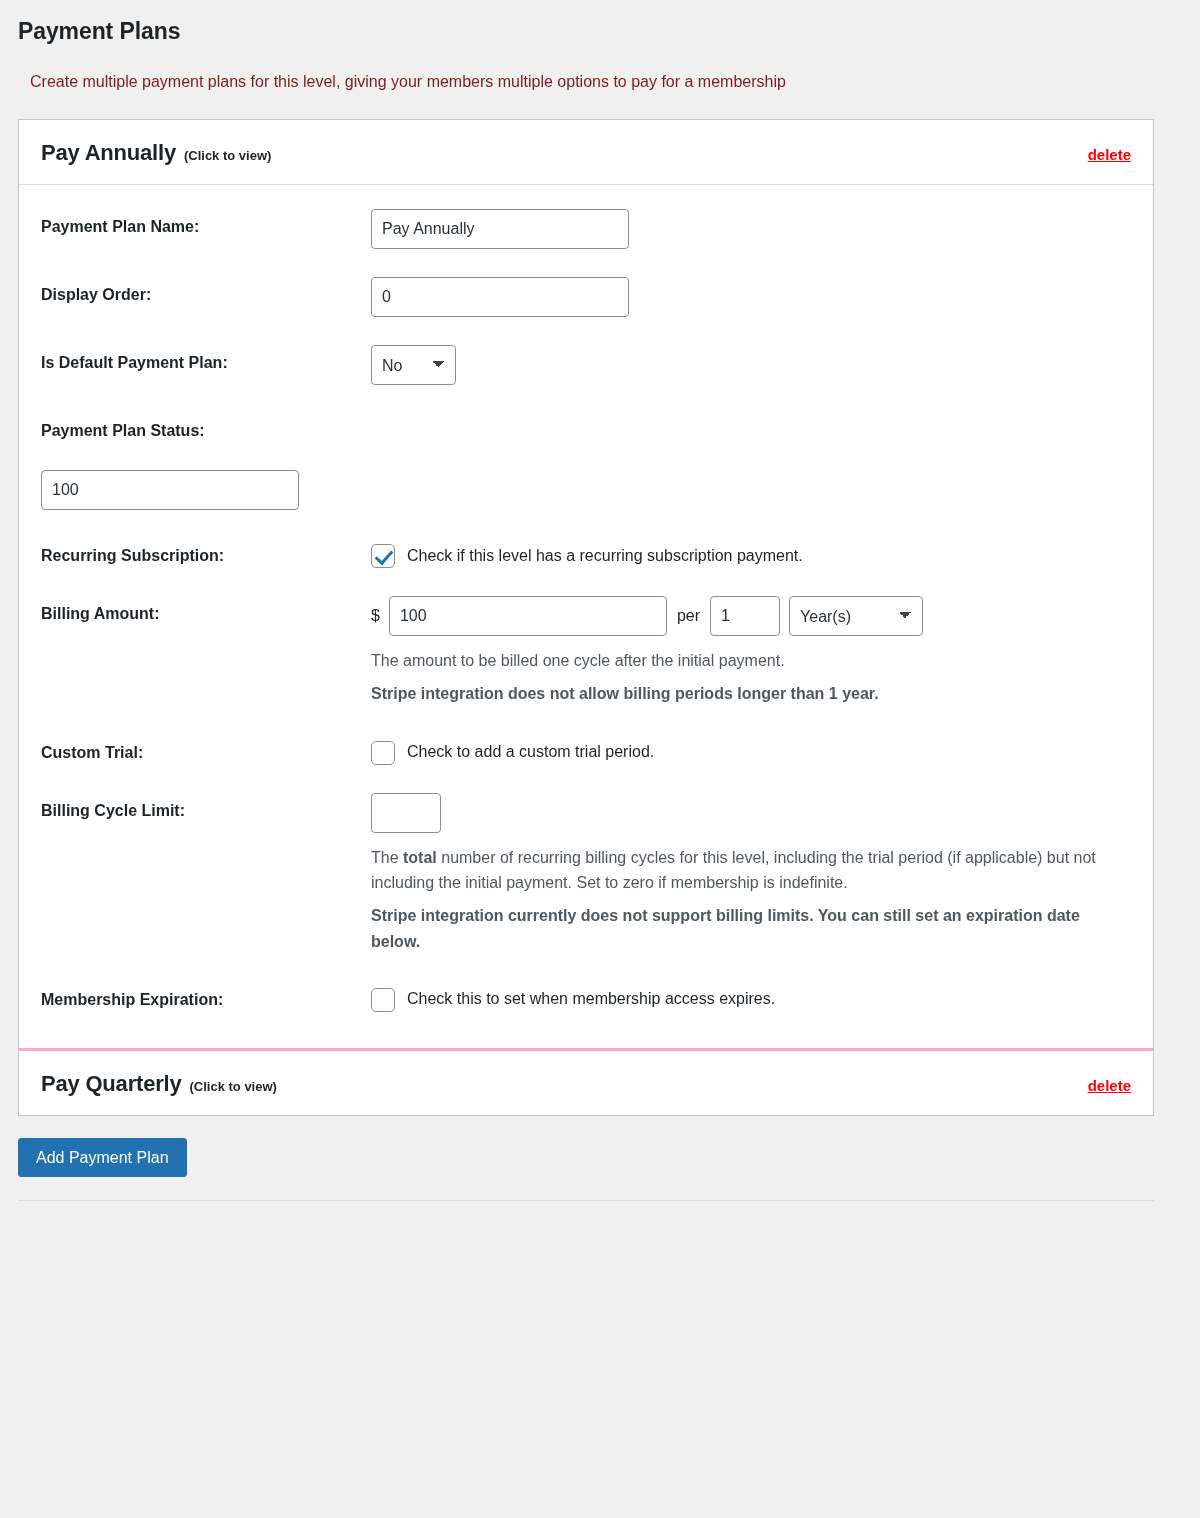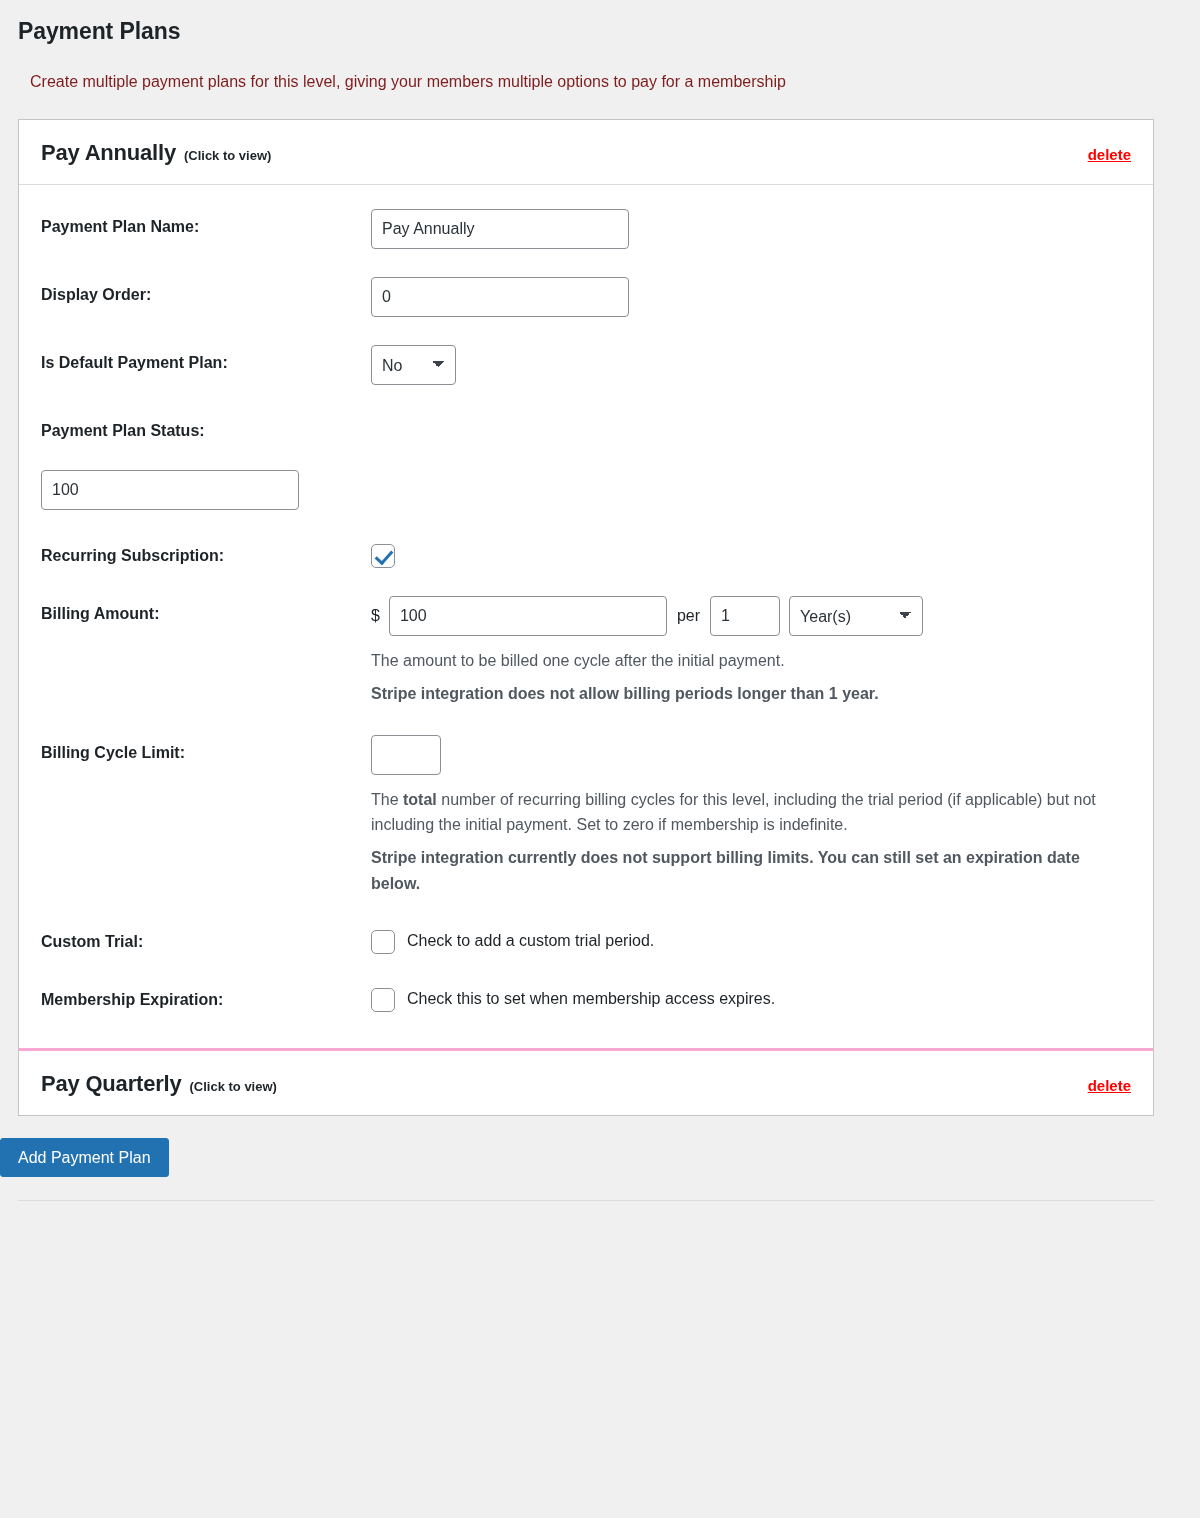--- a/index.html
+++ b/index.html
@@ -216,21 +216,21 @@
     font-weight: bold;
     color: #50575e;
     line-height: 1.58;
     margin-top: 8px;
     max-width: 790px;
   }
   .help b { color: #50575e; }
 
   
   .footer {
-    padding: 22px 18px 0 0;
+    padding: 22px 18px 0 18px;
   }
   .btn-primary {
     display: inline-block;
     font-family: "Liberation Sans", sans-serif;
     font-size: 16px;
     color: #ffffff;
     background: #2271b1;
     border: 1px solid #2271b1;
     border-radius: 3px;
     padding: 9px 17px;
@@ -297,20 +297,21 @@
           <div class="form-field">
             <input class="txt txt-wide" type="text" value="100" style="">
           </div>
         </div>
 
         <div class="form-row">
           <div class="form-label">Recurring Subscription:</div>
           <div class="form-field">
             <div class="check-line">
               <span class="cbox checked"></span>
+              <span class="check-text">Check if this level has a recurring subscription payment.</span>
             </div>
           </div>
         </div>
 
         <div class="form-row">
           <div class="form-label">Billing Amount:</div>
           <div class="form-field">
             <div class="inline-row">
               <span class="currency">$</span>
               <input class="txt txt-amount" type="text" value="100" style="">
@@ -319,37 +320,37 @@
               <select class="sel sel-period">
                 <option>Year(s)</option>
               </select>
             </div>
             <div class="help">The amount to be billed one cycle after the initial payment.</div>
             <div class="help-strong">Stripe integration does not allow billing periods longer than 1 year.</div>
           </div>
         </div>
 
         <div class="form-row">
+          <div class="form-label">Custom Trial:</div>
+          <div class="form-field">
+            <div class="check-line">
+              <span class="cbox"></span>
+              <span class="check-text">Check to add a custom trial period.</span>
+            </div>
+          </div>
+        </div>
+
+        <div class="form-row">
           <div class="form-label">Billing Cycle Limit:</div>
           <div class="form-field">
             <input class="txt txt-tiny" type="text" value="" style="">
             <div class="help">
               <span>The </span><b>total</b><span> number of recurring billing cycles for this level, including the trial period (if applicable) but not including the initial payment. Set to zero if membership is indefinite.</span>
             </div>
             <div class="help-strong">Stripe integration currently does not support billing limits. You can still set an expiration date below.</div>
-          </div>
-        </div>
-
-        <div class="form-row">
-          <div class="form-label">Custom Trial:</div>
-          <div class="form-field">
-            <div class="check-line">
-              <span class="cbox"></span>
-              <span class="check-text">Check to add a custom trial period.</span>
-            </div>
           </div>
         </div>
 
         <div class="form-row">
           <div class="form-label">Membership Expiration:</div>
           <div class="form-field">
             <div class="check-line">
               <span class="cbox"></span>
               <span class="check-text">Check this to set when membership access expires.</span>
             </div>

